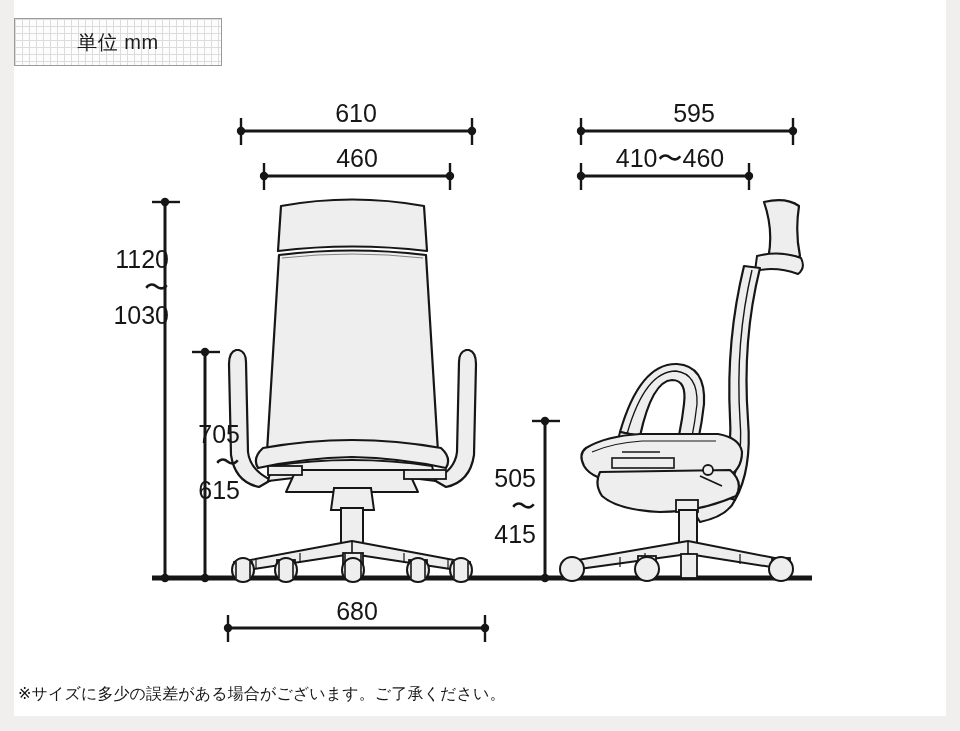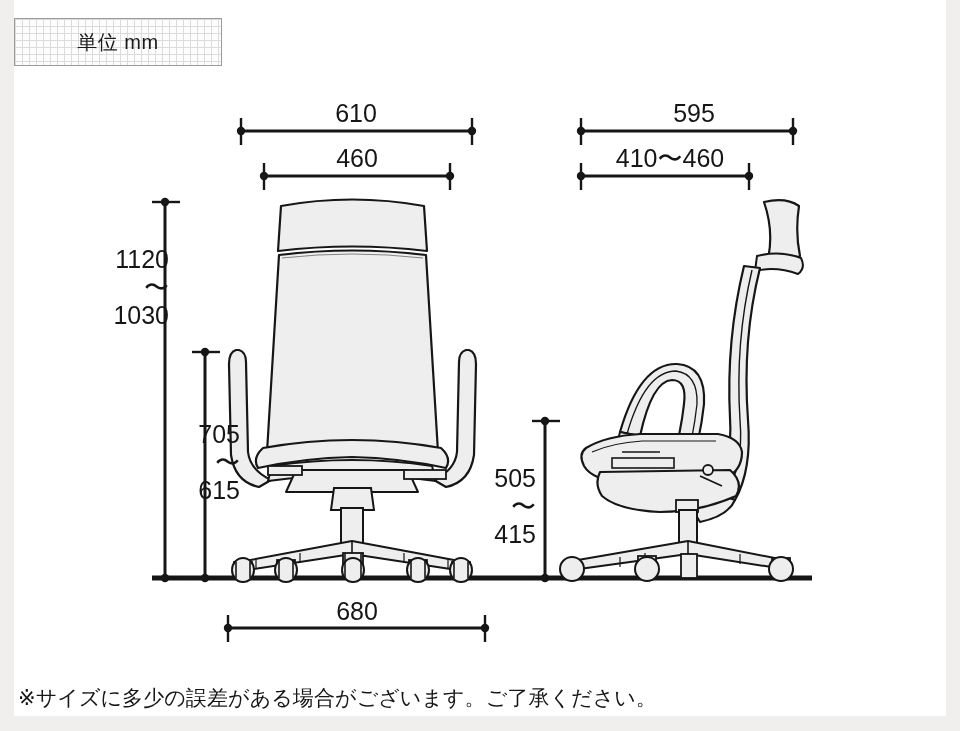--- a/index.html
+++ b/index.html
@@ -51,21 +51,21 @@
     align-items: center;
     justify-content: center;
     font-size: 20px;
     color: #1a1a1a;
     letter-spacing: 0.5px;
   }
   #footnote {
     position: absolute;
     left: 18px;
     top: 684px;
-    font-size: 21px;
+    font-size: 16px;
     color: #161616;
     letter-spacing: 0.1px;
     white-space: nowrap;
   }
   svg.draw {
     position: absolute;
     left: 0;
     top: 0;
     width: 960px;
     height: 731px;

